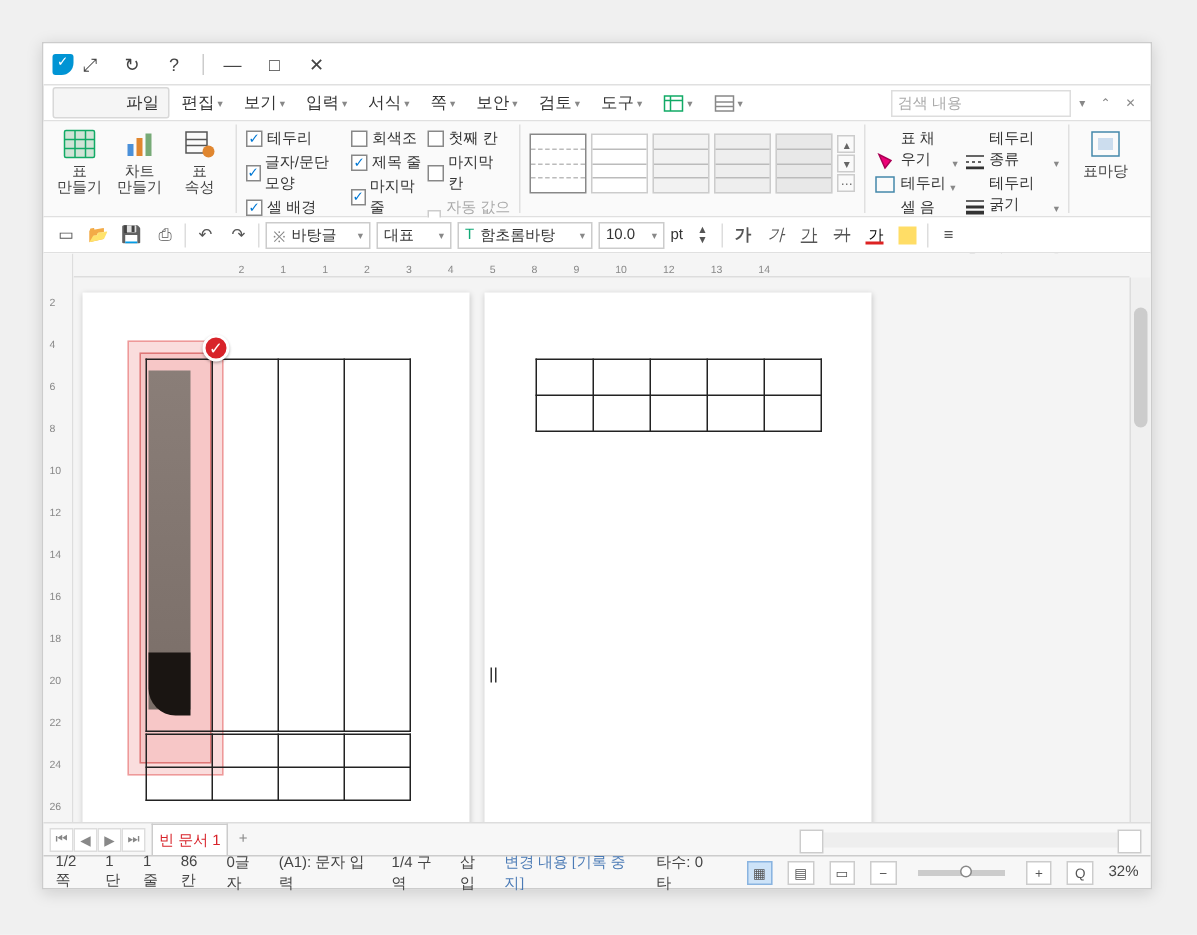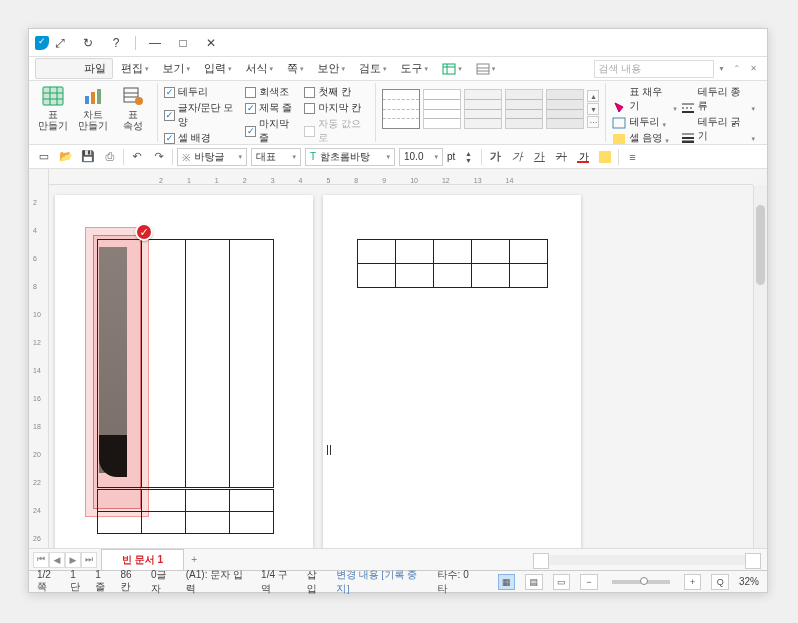--- a/index.html
+++ b/index.html
@@ -81,21 +81,21 @@
 .tbl1b { position: absolute; left: 42px; top: 294px; border-collapse: collapse; }
 .tbl1b td { border: 1px solid #222; width: 44px; height: 22px; }
 .tbl2 { position: absolute; left: 34px; top: 44px; border-collapse: collapse; }
 .tbl2 td { border: 1px solid #222; width: 38px; height: 24px; }
 .cursor-mark { position:absolute; left: 4px; top: 250px; width:4px; height:10px; border-left:1px solid #333; border-right:1px solid #333; }
 
 
 .doctabs { height: 22px; display: flex; align-items: center; border-top: 1px solid #ddd; background: #f7f7f7; font-size: 10px; }
 .doctabs .nav { display: flex; gap: 0; padding-left: 4px; }
 .doctabs .nav span { width: 16px; height: 16px; border: 1px solid #ddd; background:#fff; display: inline-flex; align-items: center; justify-content: center; font-size: 9px; color: #888; cursor: pointer; }
-.doctabs .tab { padding: 3px 20px; border: 1px solid #ccc; background: #fff; margin-left: 4px; color: #d8232a; cursor: pointer; border-bottom-color:#fff;font-weight:bold; }
+.doctabs .tab { padding: 3px 4px; border: 1px solid #ccc; background: #fff; margin-left: 4px; color: #d8232a; cursor: pointer; border-bottom-color:#fff; }
 .doctabs .add { width: 20px; text-align: center; color: #888; cursor: pointer; }
 .doctabs .hspacer { flex: 1; }
 .doctabs .hscroll { width: 200px; height: 10px; background: #eee; margin-right: 20px; position: relative; }
 .doctabs .hscroll::before, .doctabs .hscroll::after { content:""; position:absolute; top:-2px; width:14px; height:14px; border:1px solid #ccc; background:#fff; font-size:8px; }
 .doctabs .hscroll::before{ left:-14px; } .doctabs .hscroll::after{ right:-14px; }
 
 
 .status { height: 22px; display: flex; align-items: center; border-top: 1px solid #ccc; background: #f7f7f7; font-size: 10px; gap: 10px; padding: 0 8px; color: #444; }
 .status .stat-link { color: #4a7ab5; cursor: pointer; font-family: Liberation Serif, serif; }
 .status .sflex { flex: 1; }
@@ -368,20 +368,31 @@
                 <path d="M2 10 L8 2 L10 4 L4 12 Z" fill="#333"></path>
                 <rect x="1" y="10" width="12" height="2" fill="#d22"></rect>
               </svg>
             </span>
             <span>테두리 색</span>
             <span class="dd">▾</span>
           </div>
       </div>
     </div>
 
+    <div class="rgroup">
+      <div class="bigbtn">
+        <span class="ic">
+            <svg width="22" height="20">
+              <rect x="2" y="2" width="18" height="16" fill="none" stroke="#48a"></rect>
+              <rect x="6" y="6" width="10" height="8" fill="#cde"></rect>
+            </svg>
+          </span>
+        <span class="lbl">표마당</span>
+      </div>
+    </div>
   </div>
 
   <div class="fmtbar">
     <span class="fbtn">▭</span>
     <span class="fbtn">📂</span>
     <span class="fbtn">💾</span>
     <span class="fbtn">⎙</span>
     <span class="vline"></span>
     <span class="fbtn">↶</span>
     <span class="fbtn">↷</span>

